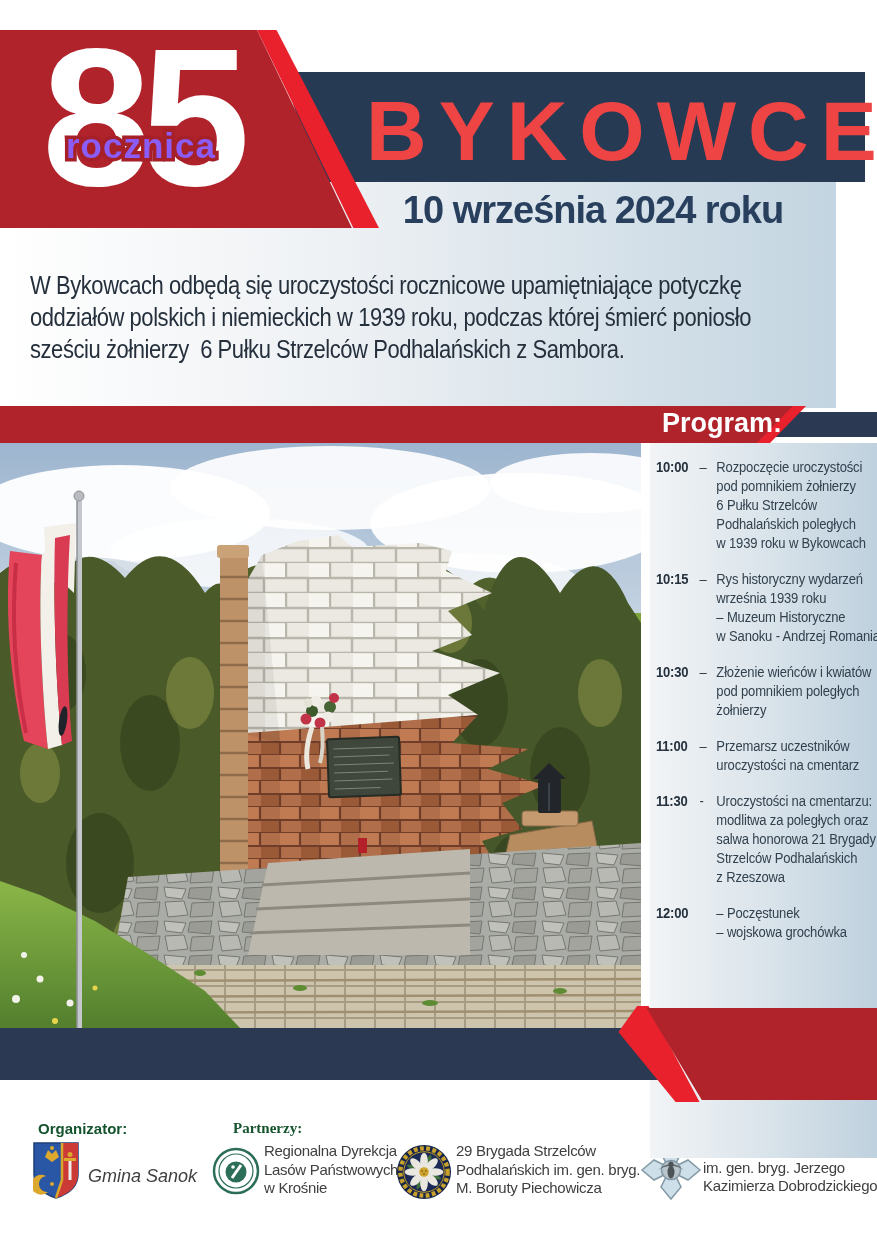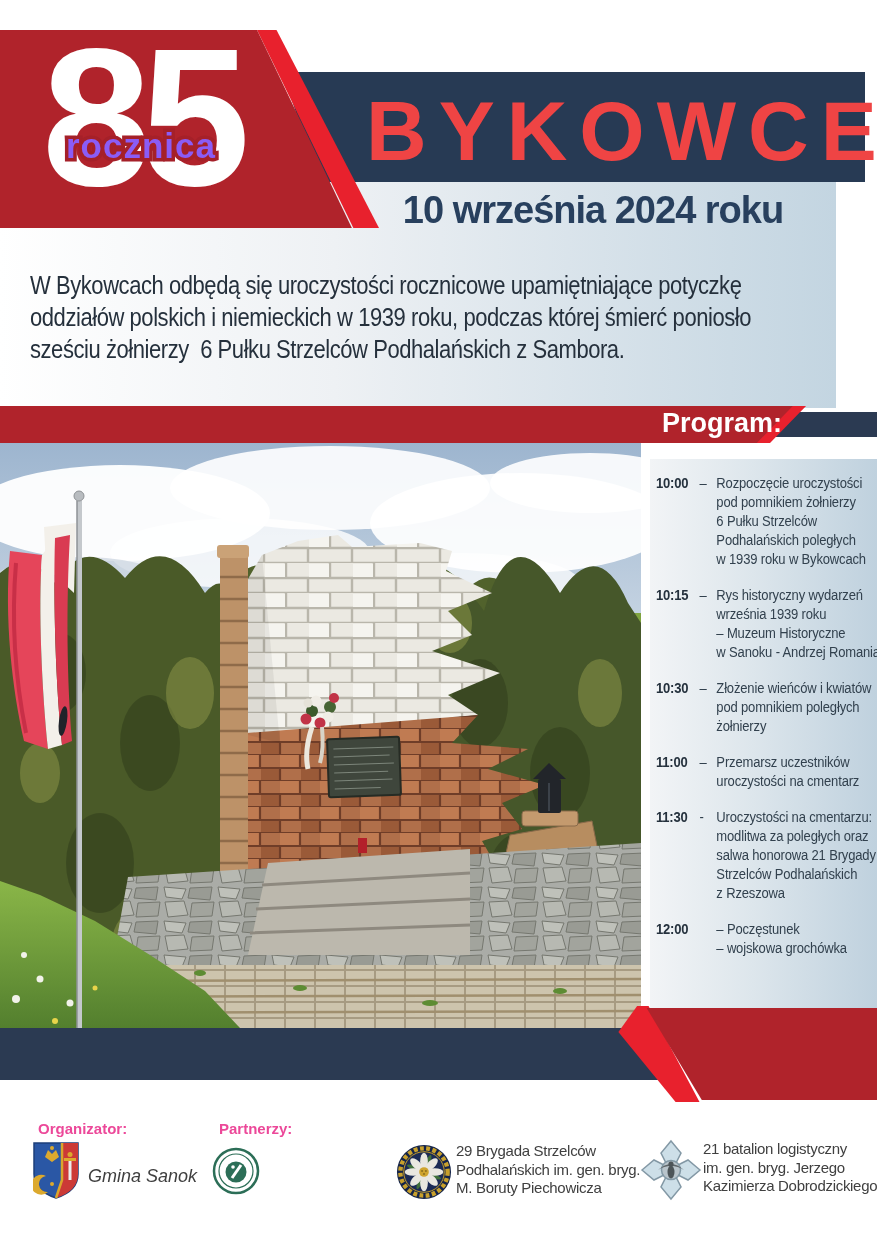--- a/index.html
+++ b/index.html
@@ -59,22 +59,22 @@
     left:752px;top:406px;width:60px;height:37px;background:#e8212d;
     clip-path:polygon(68% 0,90% 0,30% 100%,8% 100%);z-index:3;
   }
   .prog-heading{
     left:650px;top:408px;color:#ffffff;font-size:27px;font-weight:bold;z-index:4;margin-left:12px;
   }
   
   .photo{left:0;top:443px;width:641px;height:585px;z-index:1;}
   
   .program-panel{
-    left:650px;top:443px;width:227px;height:565px;overflow:hidden;
-    background:linear-gradient(90deg,#f2f4f6 0%,#dde6ec 45%,#bfd1de 100%);z-index:1;margin-top:16px;
+    left:650px;top:443px;width:227px;height:715px;overflow:hidden;
+    background:linear-gradient(90deg,#f2f4f6 0%,#dde6ec 45%,#bfd1de 100%);z-index:1;
   }
   .program-list{
     transform:scaleX(0.84);transform-origin:0 0;width:268px;
     padding:14px 0 0 7px;color:#32414e;font-size:15.5px;line-height:19px;letter-spacing:-0.2px;
   }
   .p-item{display:grid;grid-template-columns:52px 20px 1fr;margin-bottom:17px;}
   .p-time{font-weight:bold;color:#25313d;}
   .p-sep{color:#32414e;}
   
   .bottom-navy{
@@ -83,21 +83,21 @@
   }
   .bottom-red-stripe{
     left:608px;top:1006px;width:104px;height:96px;background:#e8212d;
     clip-path:polygon(28% 0,39% 0,88% 100%,65% 100%,10% 27%);z-index:3;
   }
   .bottom-red-band{
     left:637px;top:1008px;width:240px;height:92px;background:#b0232b;
     clip-path:polygon(4% 0,100% 0,100% 100%,27% 100%);z-index:4;
   }
   
-  .f-label{color:#ec4899;font-size:15px;font-weight:bold;}
+  .f-label{color:#14532d;font-size:15px;font-weight:bold;}
   .f-text{color:#404040;font-size:15px;line-height:18.5px;letter-spacing:-0.3px;}
   .org-name{color:#3f3f3f;font-size:18px;}
 </style>
 </head>
 <body>
 
 <div class="poster">
 
   <div class="abs panel-upper"></div>
 
@@ -351,31 +351,34 @@
       <circle cx="19" cy="6" r="2" fill="#dca92e"></circle>
       <path d="M13,34 a8,8 0 1,0 2,16 a10,10 0 1,1 -2,-16 Z" fill="#dca92e"></path>
       <circle cx="19" cy="42" r="2" fill="#dca92e"></circle>
       <rect x="35.5" y="16" width="3" height="22" fill="#ececec"></rect>
       <rect x="31" y="16" width="12" height="3" fill="#dca92e"></rect>
       <circle cx="37" cy="12.5" r="2.5" fill="#dca92e"></circle>
     </svg>
   </div>
   <div class="abs org-name" style="left:88px;top:1166px;font-style:italic;">Gmina Sanok</div>
 
-  <div class="abs f-label" style="left:219px;top:1120px;">Partnerzy:</div>
+  <div class="abs f-label" style="left:233px;top:1120px;font-family:Liberation Serif, serif;">Partnerzy:</div>
 
   <div class="abs" style="left:212px;top:1147px;">
     <svg width="48" height="48" viewBox="0 0 48 48">
       <circle cx="24" cy="24" r="22" fill="#ffffff" stroke="#2c6e57" stroke-width="2.5"></circle>
       <circle cx="24" cy="24" r="17" fill="none" stroke="#2c6e57" stroke-width="1.2"></circle>
       <circle cx="24" cy="25" r="10.5" fill="#2c6e57"></circle>
       <path d="M20,31 L29,18" stroke="#ffffff" stroke-width="3" fill="none"></path>
       <circle cx="21" cy="20" r="1.8" fill="#ffffff"></circle>
     </svg>
   </div>
+  <div class="abs f-text pre" style="left:264px;top:1142px;">Regionalna Dyrekcja
+Lasów Państwowych
+w Krośnie</div>
 
   <div class="abs" style="left:396px;top:1144px;">
     <svg width="56" height="56" viewBox="0 0 58 58">
       <circle cx="29" cy="29" r="28" fill="#152449"></circle>
       <circle cx="29" cy="29" r="24.5" fill="none" stroke="#c8a02c" stroke-width="4.5" stroke-dasharray="4 2.5"></circle>
       <circle cx="29" cy="29" r="21" fill="#1b2a55" stroke="#c8a02c" stroke-width="1"></circle>
       <g fill="#3f6f3a">
         <ellipse cx="29" cy="16" rx="2" ry="6" transform="rotate(22 29 29)"></ellipse>
         <ellipse cx="29" cy="42" rx="2" ry="6" transform="rotate(22 29 29)"></ellipse>
         <ellipse cx="16" cy="29" rx="6" ry="2" transform="rotate(22 29 29)"></ellipse>

